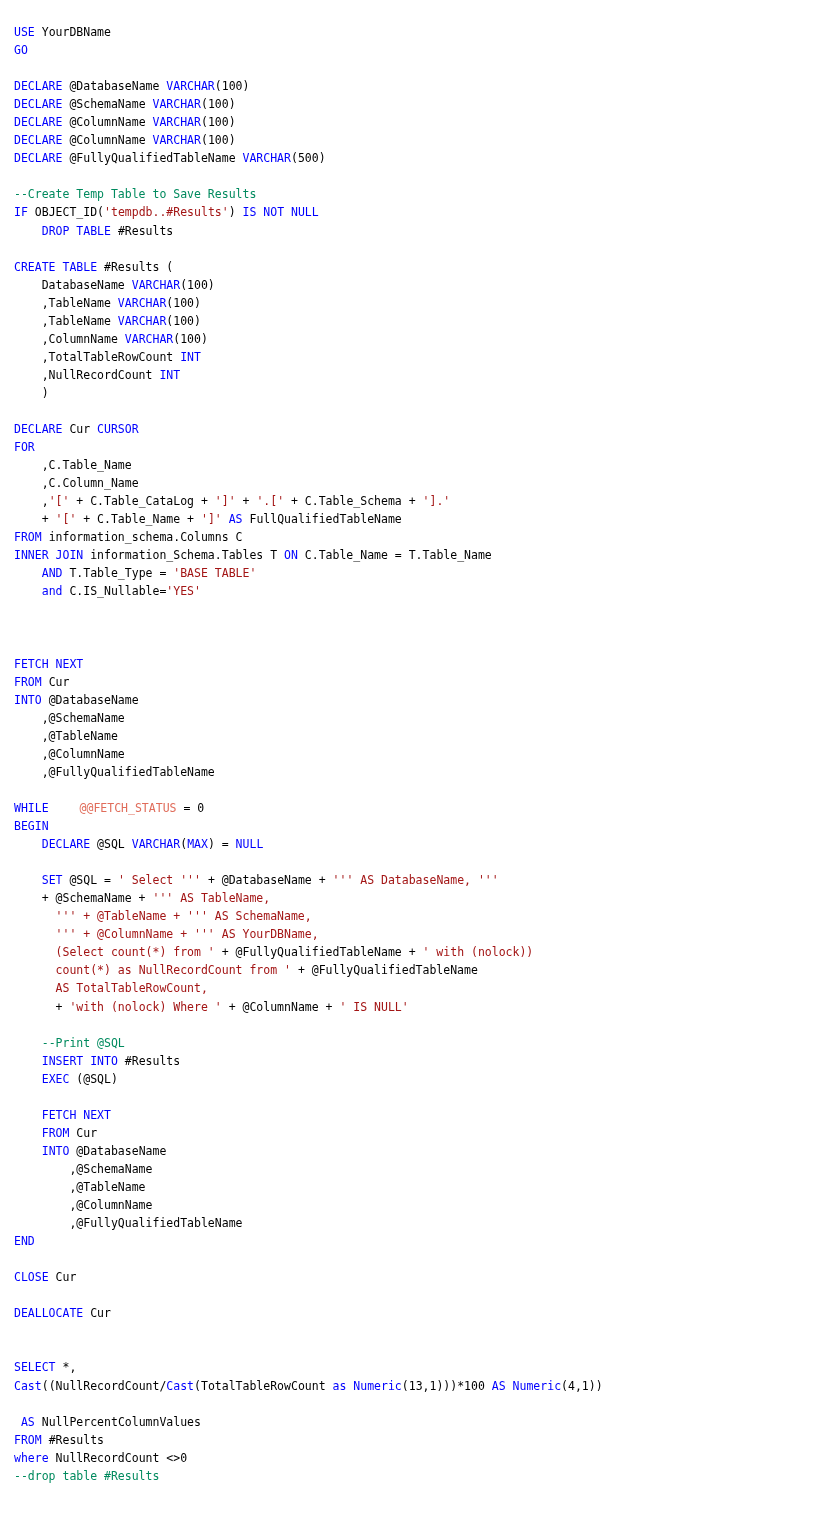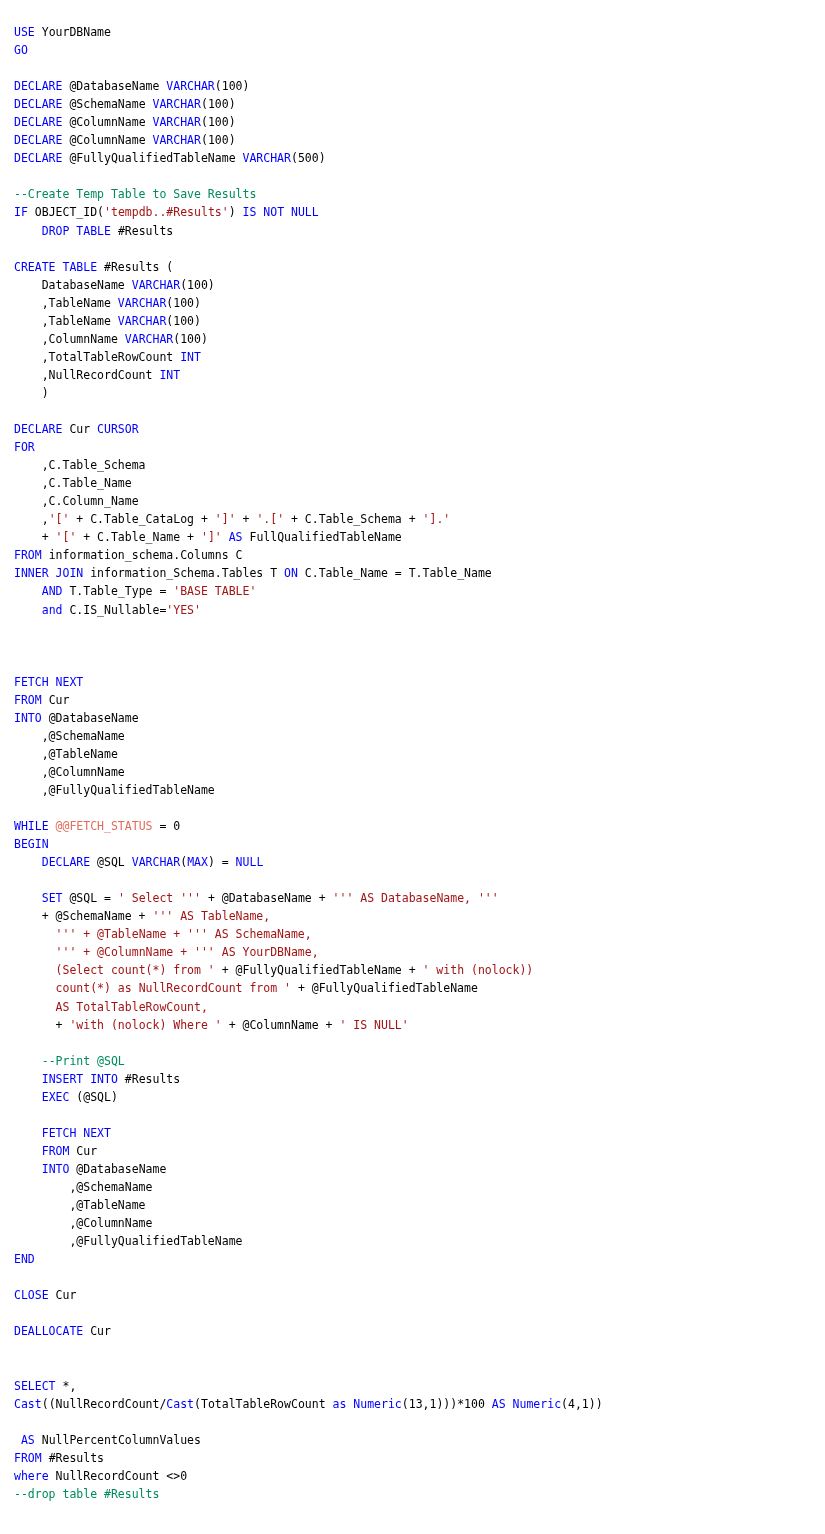--- a/index.html
+++ b/index.html
@@ -23,21 +23,21 @@
     font-size: 11.5px;
     line-height: 18.05px;
     height: 18.05px;
     white-space: pre;
     color: #000000;
     letter-spacing: 0px;
   }
   .tok-kw   { color: #0000ff; }
   .tok-str  { color: #a31515; }
   .tok-cmt  { color: #008a5e; }
-  .tok-gvar { color: #e06c5a; }
+  .tok-gvar { color: #e06c5a; margin-left: 24px; }
   .tok-plain{ color: #000000; }
 </style>
 </head>
 <body>
 
 <div id="code-view">
   <div id="code-lines">
       <div class="code-line"><span class="tok-kw">USE</span><span class="tok-plain"> YourDBName</span></div>
       <div class="code-line"><span class="tok-kw">GO</span></div>
       <div class="code-line">&nbsp;</div>
@@ -55,21 +55,20 @@
       <div class="code-line"><span class="tok-plain">    DatabaseName </span><span class="tok-kw">VARCHAR</span><span class="tok-plain">(100)</span></div>
       <div class="code-line"><span class="tok-plain">    ,TableName </span><span class="tok-kw">VARCHAR</span><span class="tok-plain">(100)</span></div>
       <div class="code-line"><span class="tok-plain">    ,TableName </span><span class="tok-kw">VARCHAR</span><span class="tok-plain">(100)</span></div>
       <div class="code-line"><span class="tok-plain">    ,ColumnName </span><span class="tok-kw">VARCHAR</span><span class="tok-plain">(100)</span></div>
       <div class="code-line"><span class="tok-plain">    ,TotalTableRowCount </span><span class="tok-kw">INT</span></div>
       <div class="code-line"><span class="tok-plain">    ,NullRecordCount </span><span class="tok-kw">INT</span></div>
       <div class="code-line"><span class="tok-plain">    )</span></div>
       <div class="code-line">&nbsp;</div>
       <div class="code-line"><span class="tok-kw">DECLARE</span><span class="tok-plain"> Cur </span><span class="tok-kw">CURSOR</span></div>
       <div class="code-line"><span class="tok-kw">FOR</span></div>
-      <div class="code-line"><span class="tok-plain">    ,C.Table_Schema</span></div>
       <div class="code-line"><span class="tok-plain">    ,C.Table_Name</span></div>
       <div class="code-line"><span class="tok-plain">    ,C.Column_Name</span></div>
       <div class="code-line"><span class="tok-plain">    ,</span><span class="tok-str">'['</span><span class="tok-plain"> + C.Table_CataLog + </span><span class="tok-str">']'</span><span class="tok-plain"> + </span><span class="tok-str">'.['</span><span class="tok-plain"> + C.Table_Schema + </span><span class="tok-str">'].'</span></div>
       <div class="code-line"><span class="tok-plain">    + </span><span class="tok-str">'['</span><span class="tok-plain"> + C.Table_Name + </span><span class="tok-str">']'</span><span class="tok-plain"> </span><span class="tok-kw">AS</span><span class="tok-plain"> FullQualifiedTableName</span></div>
       <div class="code-line"><span class="tok-kw">FROM</span><span class="tok-plain"> information_schema.Columns C</span></div>
       <div class="code-line"><span class="tok-kw">INNER JOIN</span><span class="tok-plain"> information_Schema.Tables T </span><span class="tok-kw">ON</span><span class="tok-plain"> C.Table_Name = T.Table_Name</span></div>
       <div class="code-line"><span class="tok-plain">    </span><span class="tok-kw">AND</span><span class="tok-plain"> T.Table_Type = </span><span class="tok-str">'BASE TABLE'</span></div>
       <div class="code-line"><span class="tok-plain">    </span><span class="tok-kw">and</span><span class="tok-plain"> C.IS_Nullable=</span><span class="tok-str">'YES'</span></div>
       <div class="code-line">&nbsp;</div>
       <div class="code-line">&nbsp;</div>

